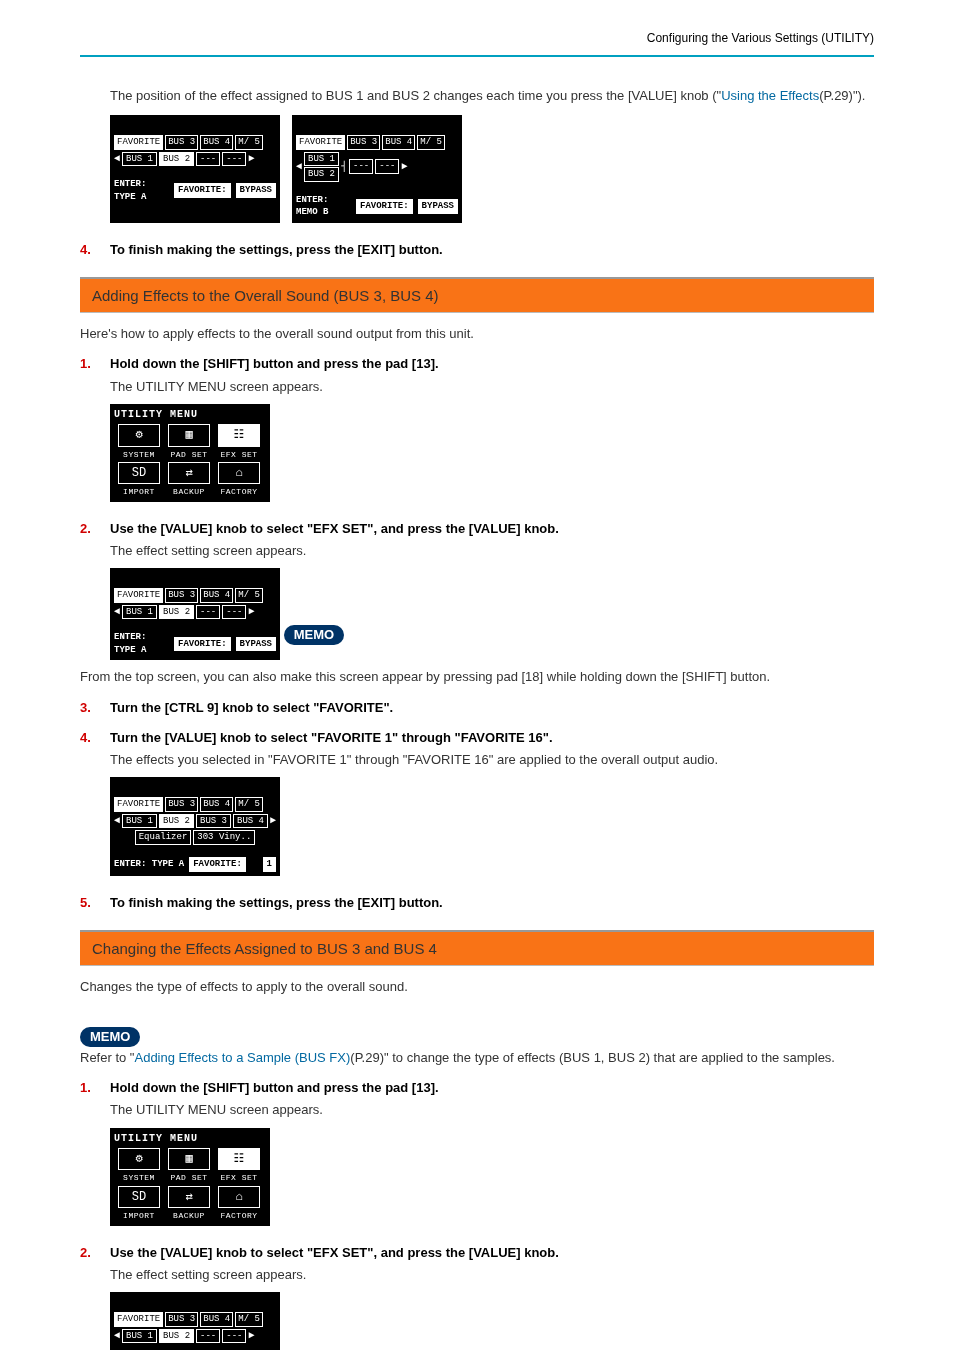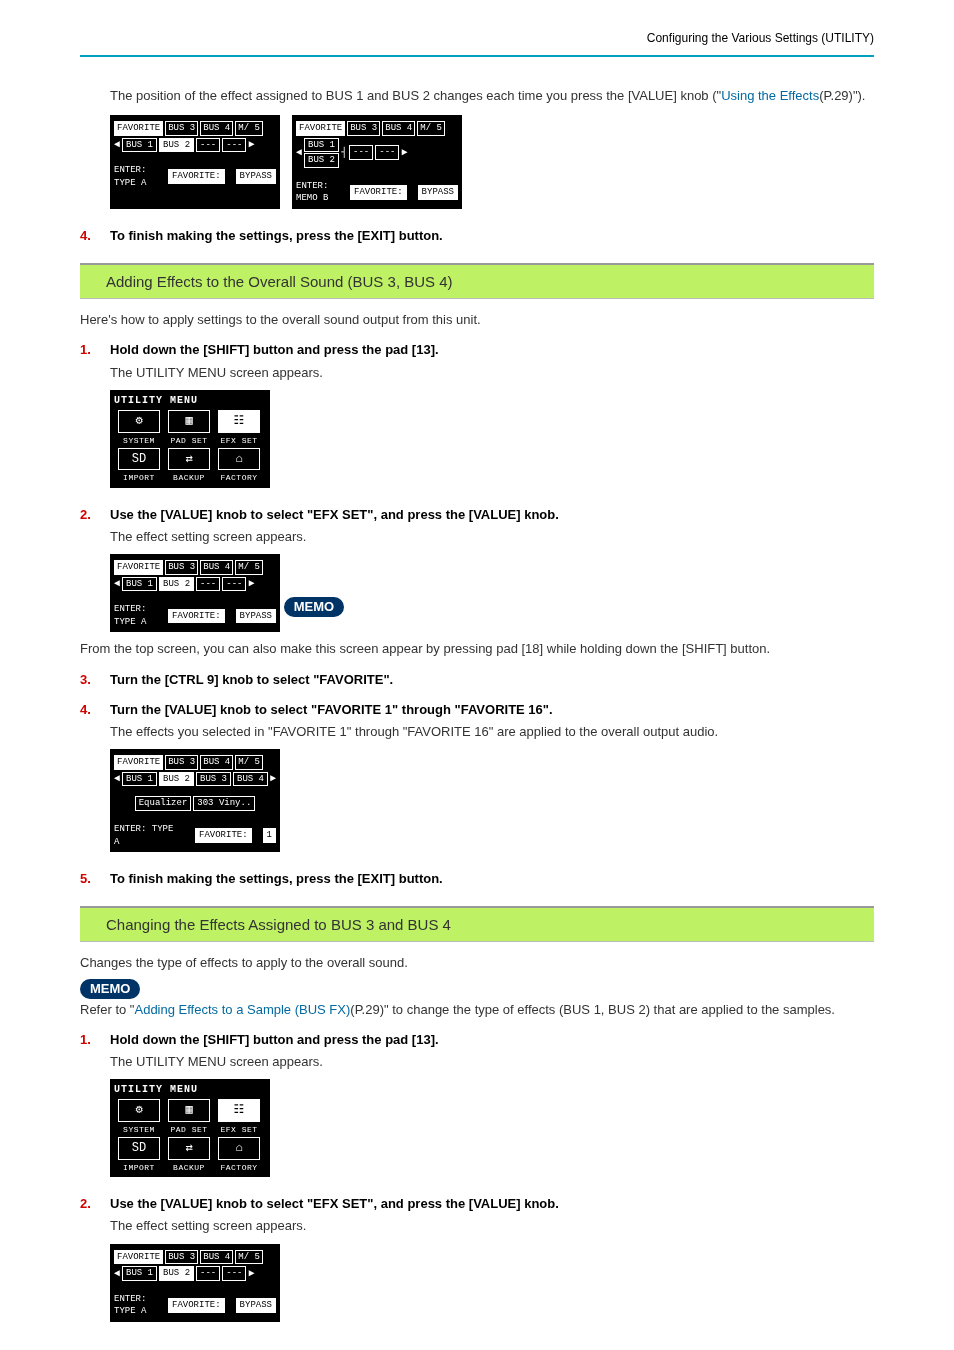--- a/index.html
+++ b/index.html
@@ -5,32 +5,32 @@
   * { margin:0; padding:0; box-sizing:border-box; }
   body { font-family: Arial, Helvetica, sans-serif; font-size:13px; color:#333; background:#fff; width:954px; margin:0 auto; padding:30px 80px 30px 80px; line-height:1.4; }
   .header-line { border-top:2px solid #00a0c0; margin-top:4px; }
   .header { text-align:right; color:#000000; font-size:12px; padding-bottom:4px; }
   p { margin:6px 0; }
   .link { color:#0369a1; }
   .step { display:flex; margin-top:12px; }
   .step-num { color:#d00000; font-weight:bold; width:30px; flex:none; }
   .step-text { color:#000000; font-weight:bold; flex:auto; }
   .substep { margin-left:30px; margin-top:4px; margin-bottom:4px; }
-  .section-title { background:#bef264; border-top:2px solid #999; border-bottom:1px solid #bbb; padding:6px 26px; font-size:15px; margin-top:18px; margin-bottom:12px; }
-  .memo-badge { display:inline-block; background:#003366; color:#fff; border-radius:10px; padding:1px 10px; font-weight:bold; font-size:13px; margin-top:0; }
+  .section-title { background:#f97316; border-top:2px solid #999; border-bottom:1px solid #bbb; padding:6px 12px; font-size:15px; margin-top:18px; margin-bottom:12px; }
+  .memo-badge { display:inline-block; background:#003366; color:#fff; border-radius:10px; padding:1px 10px; font-weight:bold; font-size:13px; margin-top:25px; }
   .memo-text { margin-top:2px; }
   .screenshot { background:#000; color:#fff; font-family:"Courier New",monospace; font-size:10px; padding:4px; margin-top:4px; margin-bottom:6px; display:inline-block; }
   .ss-title { font-weight:bold; letter-spacing:1px; }
-  .ss-tabs { display:flex; gap:2px; margin-top:2px; }
+  .ss-tabs { display:flex; gap:2px; margin-top:16px; }
   .ss-tab { border:1px solid #fff; padding:0 2px; font-size:9px; }
   .ss-tab.active { background:#fff; color:#000; }
   .ss-row { display:flex; gap:2px; margin-top:2px; align-items:center; }
   .ss-box { border:1px solid #fff; padding:0 3px; font-size:9px; }
   .ss-box.solid { background:#fff; color:#000; }
-  .ss-bottom { margin-top:12px; font-size:9px; display:flex; gap:11px; align-items:center; }
+  .ss-bottom { margin-top:12px; font-size:9px; display:flex; gap:5px; align-items:center;font-weight:bold; }
   .util-grid { display:grid; grid-template-columns:repeat(3,50px); text-align:center; row-gap:2px; margin-top:2px; }
   .util-icon { border:1px solid #fff; padding:2px; font-size:12px; margin:0 4px; }
   .util-icon.active { background:#fff; color:#000; }
   .util-label { font-size:8px; letter-spacing:0.5px; }
   .two-ss { display:flex; gap:12px; }
 </style>
 </head>
 <body>
 
 
@@ -96,21 +96,21 @@
 </div>
 
 
 <div class="step">
   <span class="step-num">4.</span>
   <span class="step-text">To finish making the settings, press the [EXIT] button.</span>
 </div>
 
 
 <div class="section-title">Adding Effects to the Overall Sound (BUS 3, BUS 4)</div>
-<p>Here's how to apply settings to the overall sound output from this unit.</p>
+<p>Here's how to apply effects to the overall sound output from this unit.</p>
 
 <div class="step">
   <span class="step-num">1.</span>
   <span class="step-text">Hold down the [SHIFT] button and press the pad [13].</span>
 </div>
 <p class="substep">The UTILITY MENU screen appears.</p>
 
 
 <div class="screenshot" style="margin-left:30px; width:160px;">
   <div class="ss-title">UTILITY MENU</div>
@@ -194,21 +194,21 @@
     <span class="ss-tab">M/ 5</span>
   </div>
   <div class="ss-row">
     <span>◄</span>
     <span class="ss-box">BUS 1</span>
     <span class="ss-box solid">BUS 2</span>
     <span class="ss-box">BUS 3</span>
     <span class="ss-box">BUS 4</span>
     <span>►</span>
   </div>
-  <div class="ss-row" style="margin-top:10px; justify-content:center;">
+  <div class="ss-row" style="margin-top:2px; justify-content:center;">
     <span class="ss-box">Equalizer</span>
     <span class="ss-box">303 Viny..</span>
   </div>
   <div class="ss-bottom">
     <span>ENTER: TYPE A</span>
     <span class="ss-box solid">FAVORITE:</span>
     <span class="ss-box solid" style="margin-left:auto;">1</span>
   </div>
 </div>
 

